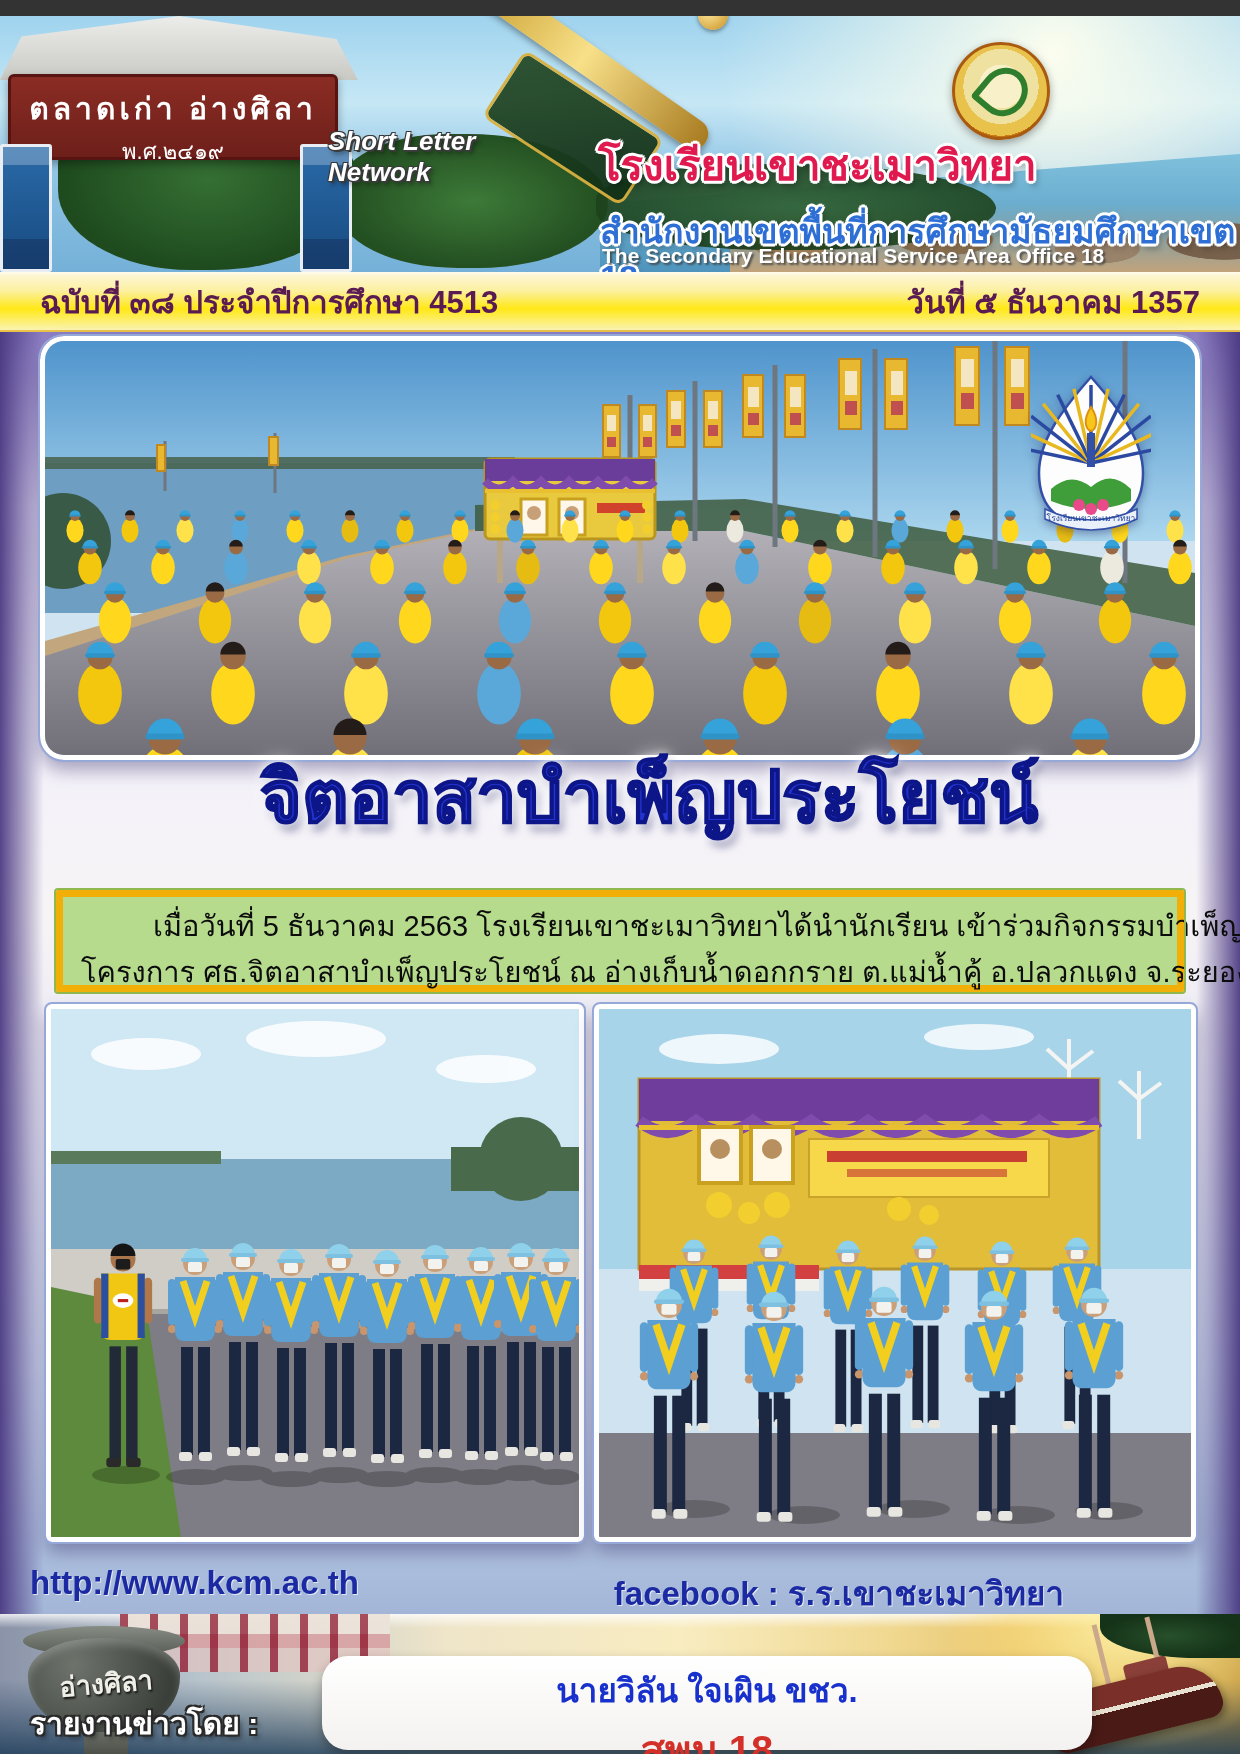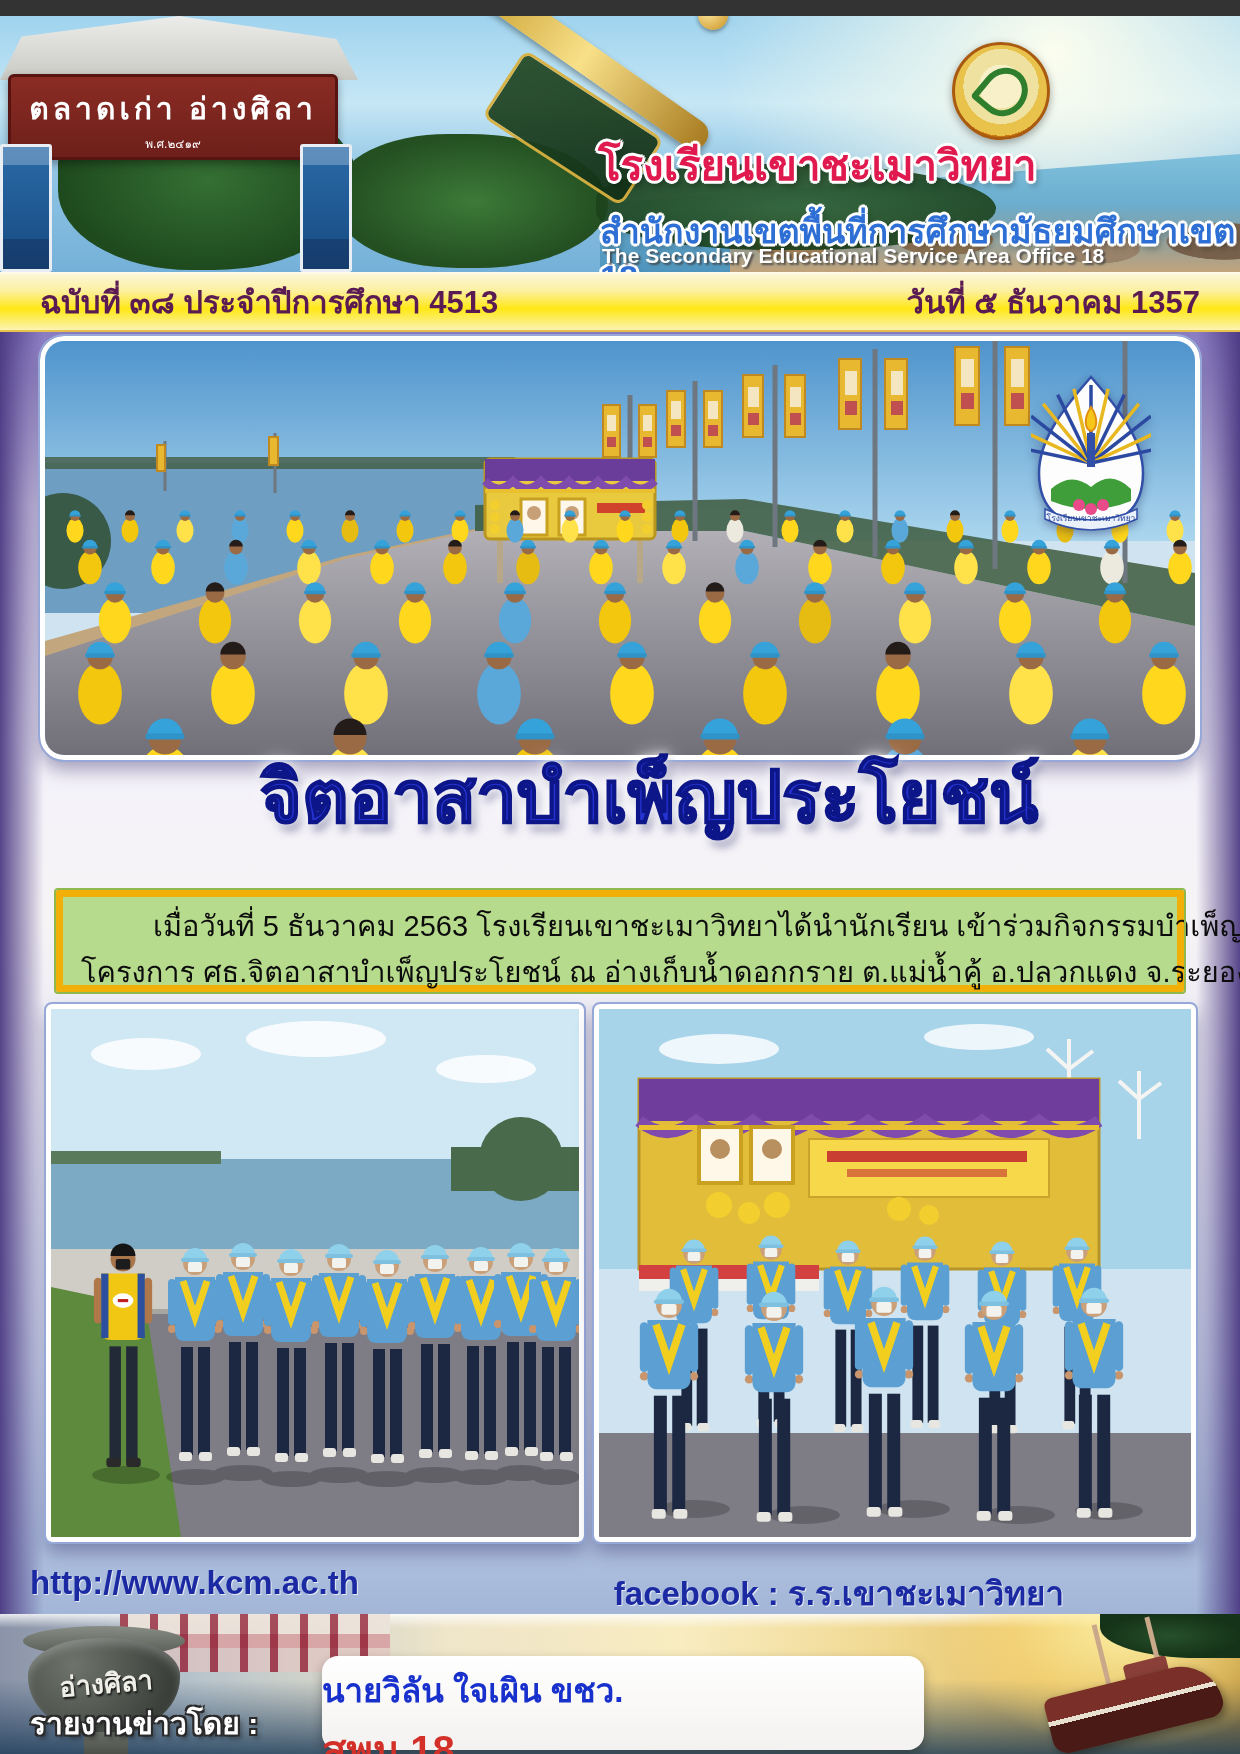--- a/index.html
+++ b/index.html
@@ -27,21 +27,21 @@
   .blob{border-radius:44% 56% 52% 48%;}
   .h-trees1{left:58px;top:74px;width:300px;height:180px;background:radial-gradient(closest-side,#356f33,#1e4a1e);}
   .h-trees2{left:338px;top:118px;width:270px;height:134px;background:radial-gradient(closest-side,#3d7a38,#234f21);}
   .h-palms{left:596px;top:148px;width:400px;height:86px;background:radial-gradient(closest-side,#2f6030,#1c421c);opacity:.9;}
   .h-roof{left:0;top:0;width:358px;height:64px;background:linear-gradient(180deg,#ececea,#c9c9c4);
     clip-path:polygon(0 100%,6% 32%,50% 0,94% 36%,100% 100%);}
   .h-sign{left:8px;top:58px;width:330px;height:86px;background:linear-gradient(180deg,#8a2c24,#6e1f1a);
     border:3px solid #571410;border-radius:6px;box-shadow:0 4px 8px rgba(0,0,0,.35);
     color:#fff;text-align:center;box-sizing:border-box;padding-top:8px;}
   .h-sign .t1{font-size:30px;font-weight:bold;letter-spacing:4px;}
-  .h-sign .t2{font-size:12px;margin-top:2px;}
+  .h-sign .t2{font-size:22px;margin-top:2px;}
   .h-bannerpost{width:46px;height:122px;background:linear-gradient(180deg,#2a6aa8,#174a80);
     border:3px solid #e8eef4;border-radius:3px;
     box-shadow:inset 0 18px 0 rgba(255,255,255,.25), inset 0 -30px 0 rgba(20,40,80,.4);}
   .h-sword{left:430px;top:-24px;width:330px;height:230px;}
   .sw-blade{position:absolute;left:30px;top:58px;width:270px;height:30px;border-radius:16px;
     background:linear-gradient(90deg,#caa132,#f8e089 45%,#a87b20);transform:rotate(35deg);box-shadow:2px 3px 6px rgba(0,0,0,.35);}
   .sw-panel{position:absolute;left:60px;top:96px;width:160px;height:74px;border-radius:10px;
     background:linear-gradient(135deg,#274d2a,#123016);border:3px solid #d8b040;transform:rotate(33deg);opacity:.95;}
   .sw-pommel{position:absolute;left:268px;top:8px;width:30px;height:30px;border-radius:50%;
     background:radial-gradient(circle at 35% 35%,#ffe9a0,#c89020);box-shadow:0 2px 4px rgba(0,0,0,.4);}
@@ -110,21 +110,21 @@
     background:radial-gradient(circle at 30% 28%,#6e736c,#474c46 58%,#2c302c);
     border-radius:46% 46% 50% 50% / 38% 38% 60% 60%;box-shadow:inset 0 6px 10px rgba(255,255,255,.25);}
   .m-rim{position:absolute;left:-5px;top:8px;width:162px;height:30px;border-radius:50%;
     background:linear-gradient(180deg,#878c84,#565b54);}
   .m-base{position:absolute;left:56px;top:114px;width:44px;height:30px;border-radius:8px;
     background:linear-gradient(180deg,#6a6f66,#42463f);}
   .m-label{position:absolute;left:18px;top:44px;width:120px;text-align:center;font-size:27px;font-weight:bold;color:#efefe7;
     transform:rotate(-5deg);text-shadow:1px 2px 2px #111;}
   .b-report{left:30px;top:86px;font-size:30px;font-weight:bold;color:#fff;
     text-shadow:2px 2px 0 #2a2a2a,-2px 2px 0 #2a2a2a,2px -2px 0 #2a2a2a,-2px -2px 0 #2a2a2a,3px 4px 5px rgba(0,0,0,.5);}
-  .b-card{left:322px;top:42px;width:602px;height:94px;border-radius:16px;text-align:left;
+  .b-card{left:322px;top:42px;width:770px;height:94px;border-radius:26px;text-align:center;
     background:linear-gradient(180deg,#ffffff,#f4f2f0);box-shadow:0 5px 12px rgba(0,0,0,.3);}
   .b-card .nm{margin-top:8px;font-size:33px;font-weight:bold;color:#1830cc;}
   .b-card .og{margin-top:1px;font-size:40px;font-weight:bold;color:#d23028;}
   .b-ship{left:1035px;top:2px;width:205px;height:150px;}
   .s-hull{position:absolute;left:12px;top:62px;width:175px;height:58px;border-radius:12px 60px 22px 22px;
     background:linear-gradient(180deg,#7a3028 0 40%,#e8e0d0 40% 48%,#4a1a16 48%);transform:rotate(-14deg);box-shadow:2px 4px 8px rgba(0,0,0,.4);}
   .s-mast{position:absolute;width:5px;background:#caa88a;transform:rotate(-14deg);}
   .s-cab{position:absolute;left:90px;top:44px;width:44px;height:26px;background:#8a4038;border-radius:4px;transform:rotate(-14deg);}
 </style>
 </head>
@@ -144,20 +144,21 @@
       <div class="t1">ตลาดเก่า อ่างศิลา</div>
       <div class="t2">พ.ศ.๒๔๑๙</div>
     </div>
     <div class="abs h-bannerpost" style="left:0;top:128px;"></div>
     <div class="abs h-bannerpost" style="left:300px;top:128px;"></div>
     <div class="abs h-sword">
       <div class="sw-blade"></div>
       <div class="sw-panel"></div>
       <div class="sw-pommel"></div>
     </div>
+    <div class="abs h-sln">Short Letter Network</div>
     <div class="abs h-school ow-w">โรงเรียนเขาชะเมาวิทยา</div>
     <div class="abs h-officeth ow-w">สำนักงานเขตพื้นที่การศึกษามัธยมศึกษาเขต 18</div>
     <div class="abs h-officeen">The Secondary Educational Service Area Office 18</div>
     <div class="abs h-seal"></div>
   </div>
 
   <div id="issueBar" class="abs">
     <span>ฉบับที่ ๓๘ ประจำปีการศึกษา 4513</span>
     <span>วันที่ ๕ ธันวาคม 1357</span>
   </div>

